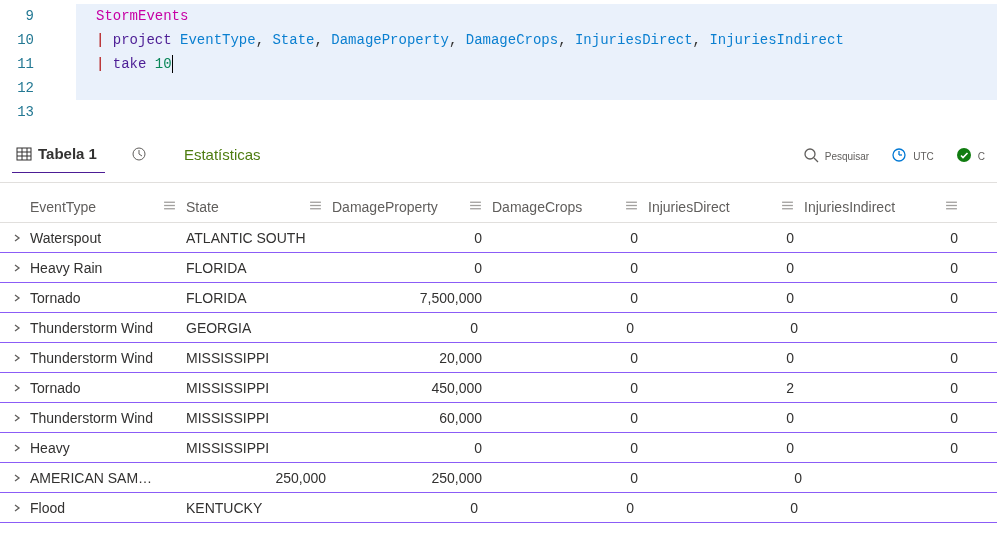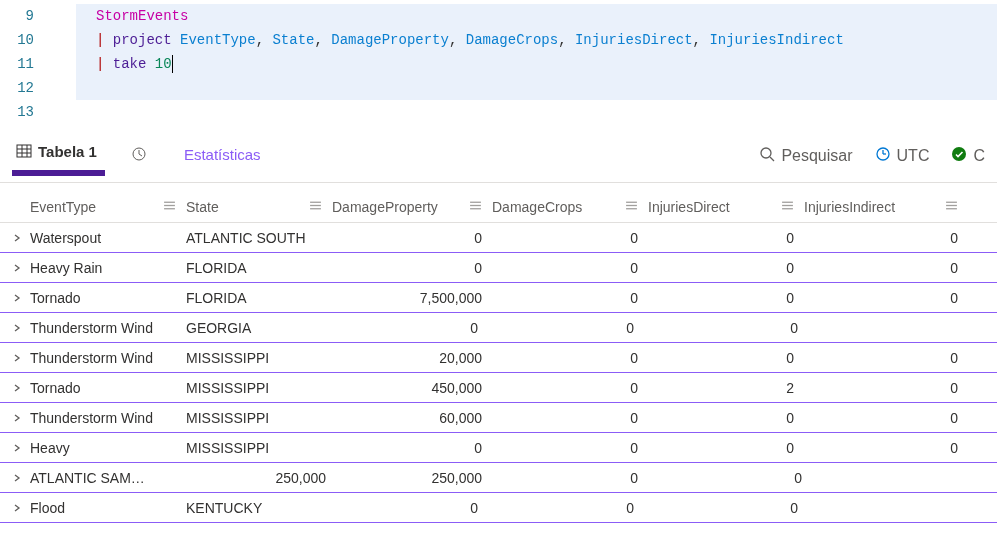--- a/index.html
+++ b/index.html
@@ -65,37 +65,37 @@
     display: flex;
     align-items: center;
     gap: 6px;
     padding: 0 8px 10px 4px;
     cursor: pointer;
     font-size: 15px;
     color: #323130;
   }
   .tab.active {
     font-weight: 600;
-    border-bottom: 6px solid #4c1d95;
+    border-bottom: 1px solid #4c1d95;
   }
   .tab .ico { width: 16px; height: 16px; display: inline-flex; }
-  .stats { margin-left: 22px; color: #8b5cf6; gap: 37px; }
+  .stats { margin-left: 22px; color: #4d7c0f; gap: 37px; }
   .rightside {
     margin-left: auto;
     display: flex;
     align-items: center;
     gap: 22px;
     padding-bottom: 6px;
   }
   .rItem {
     display: flex;
     align-items: center;
     gap: 6px;
     color: #605e5c;
-    font-size: 16px;
+    font-size: 10px;
     cursor: pointer;
   }
   .rItem svg { width: 16px; height: 16px; }
 
   .divider { border: none; border-top: 1px solid #e1dfdd; margin-top: 2px; }
 
   
   .grid { margin-top: 8px; font-size: 14px; }
   .grow {
     display: flex;
@@ -361,21 +361,21 @@
         <div class="cell c-dc">0</div>
         <div class="cell c-id">0</div>
         <div class="cell c-ii">0</div>
       </div>
       <div class="grow">
         <div class="expcell">
           <svg width="10" height="10" viewBox="0 0 10 10" fill="none" stroke="#605e5c" stroke-width="1.3">
             <polyline points="3,2 7,5 3,8"></polyline>
           </svg>
         </div>
-        <div class="cell c-state">ATLANTIC SAM…</div>
+        <div class="cell c-state">AMERICAN SAM…</div>
         <div class="cell c-dp">250,000</div>
         <div class="cell c-dc">250,000</div>
         <div class="cell c-id">0</div>
         <div class="cell c-ii">0</div>
       </div>
       <div class="grow">
         <div class="expcell">
           <svg width="10" height="10" viewBox="0 0 10 10" fill="none" stroke="#605e5c" stroke-width="1.3">
             <polyline points="3,2 7,5 3,8"></polyline>
           </svg>

